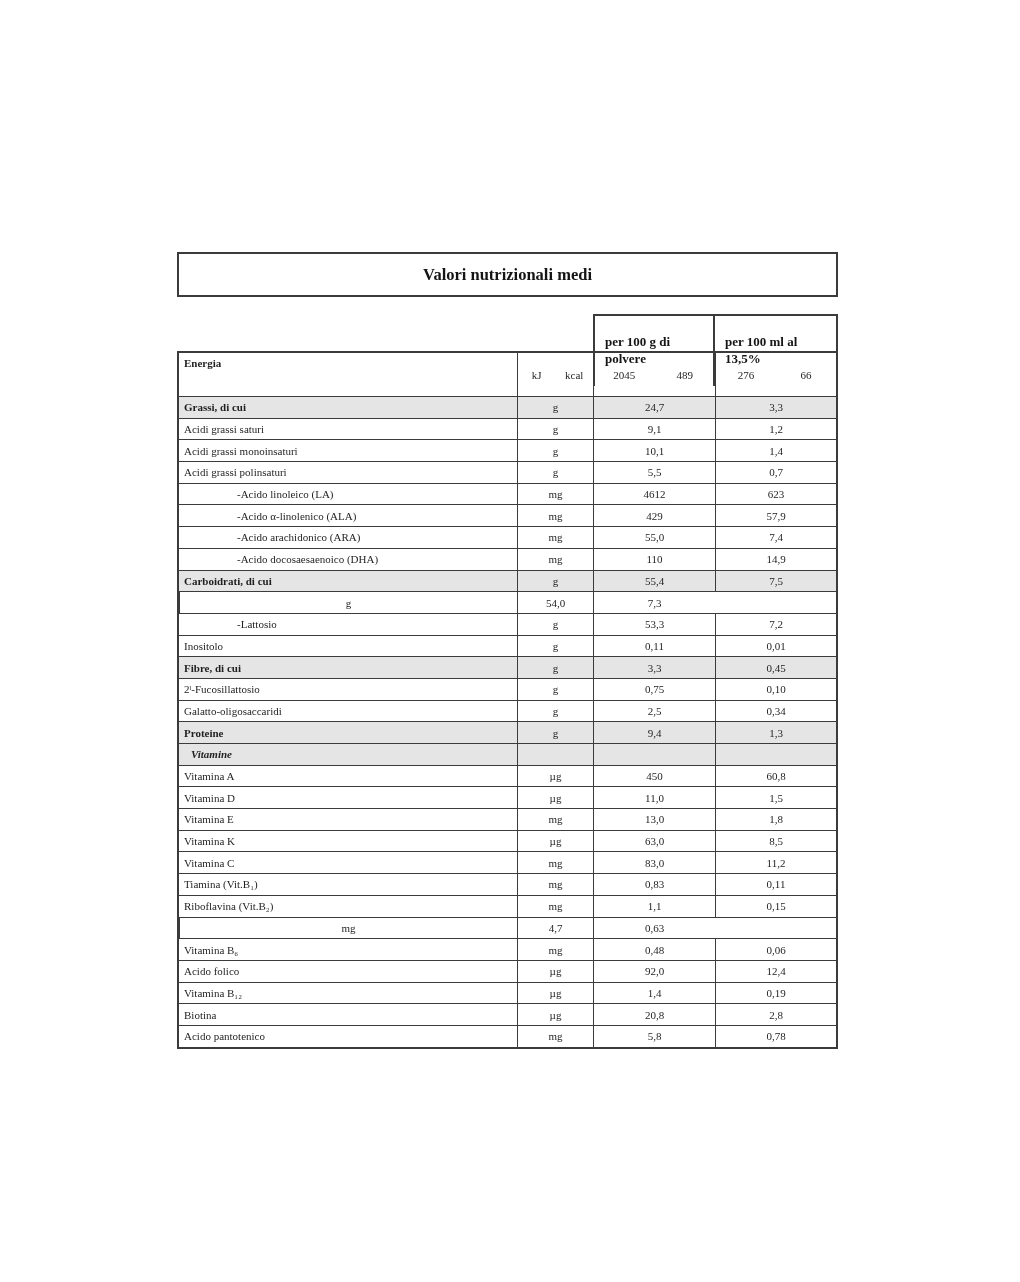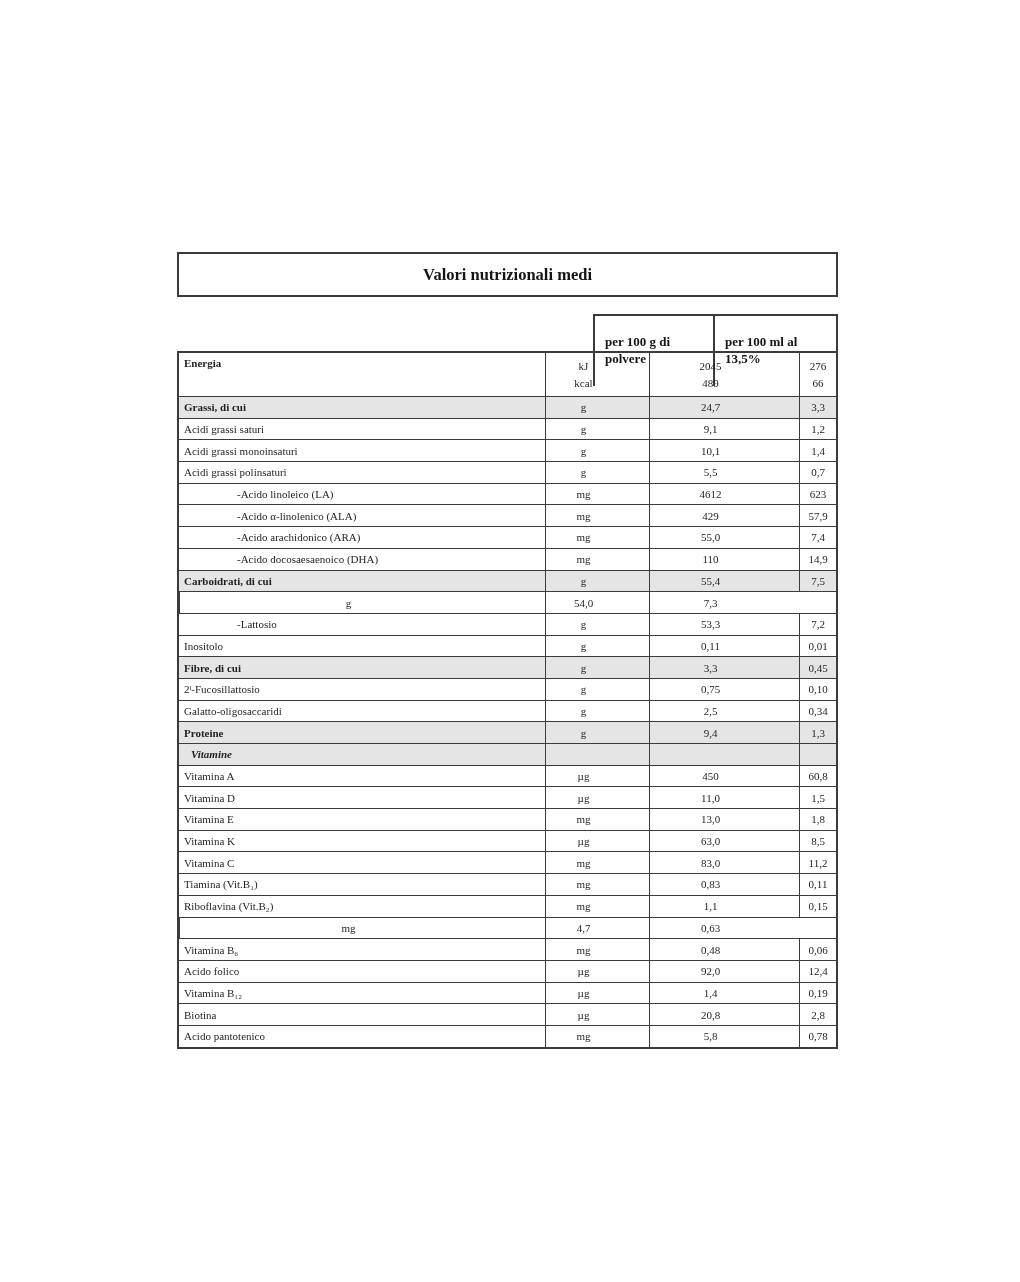--- a/index.html
+++ b/index.html
@@ -64,21 +64,20 @@
     box-sizing: border-box;
     width: 661px;
     border: 2px solid #3b3b3b;
   }
   .row {
     display: grid;
     grid-template-columns: 338px 76px 122px 1fr;
     min-height: 20.7px;
     border-bottom: 1px solid #3b3b3b;
     font-size: 11px;
-    gap: 28px;
   }
   .row:last-child { border-bottom: none; }
   .row.tall { min-height: 43px; }
   .row.shaded { background: #e5e5e5; }
   .row.bold .label { font-weight: bold; }
   .row.italic .label { font-style: italic; padding-left: 12px; }
 
   .cell {
     box-sizing: border-box;
     display: flex;
@@ -89,21 +88,21 @@
     padding-left: 5px;
   }
   .cell.label.indent { padding-left: 10px; margin-left: 48px; }
   .row.tall .cell.label { align-items: flex-start; padding-top: 4px; }
   .cell.unit, .cell.val {
     justify-content: center;
     border-left: 1px solid #3b3b3b;
     text-align: center;
   }
   .cell.stack {
-    flex-direction: column;
+    flex-direction: row;
     justify-content: flex-end;
     align-items: center;
     padding: 4px 0;
   }
   .cell.stack .line {
     flex: 1;
     display: flex;
     align-items: center;
     justify-content: center;
   }

